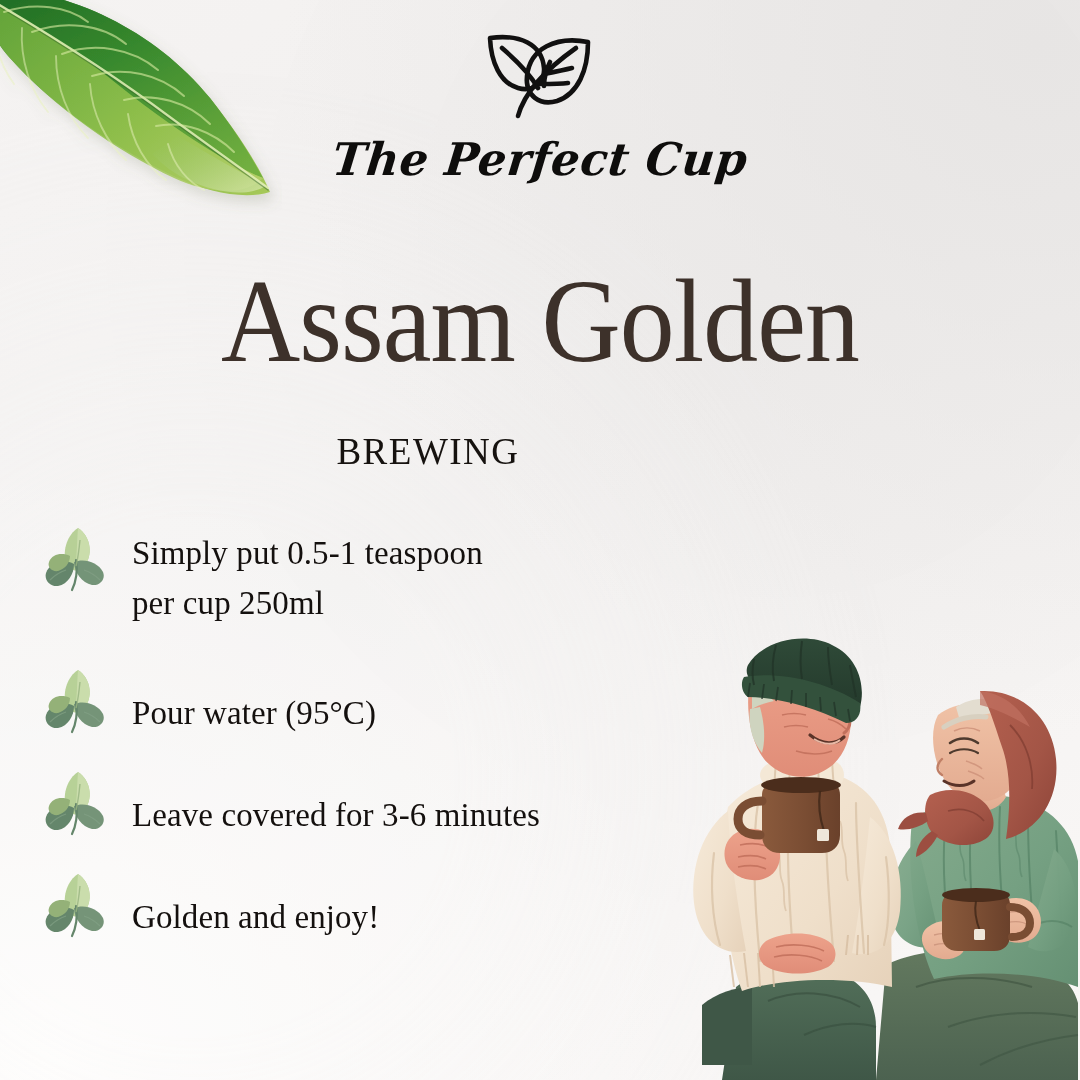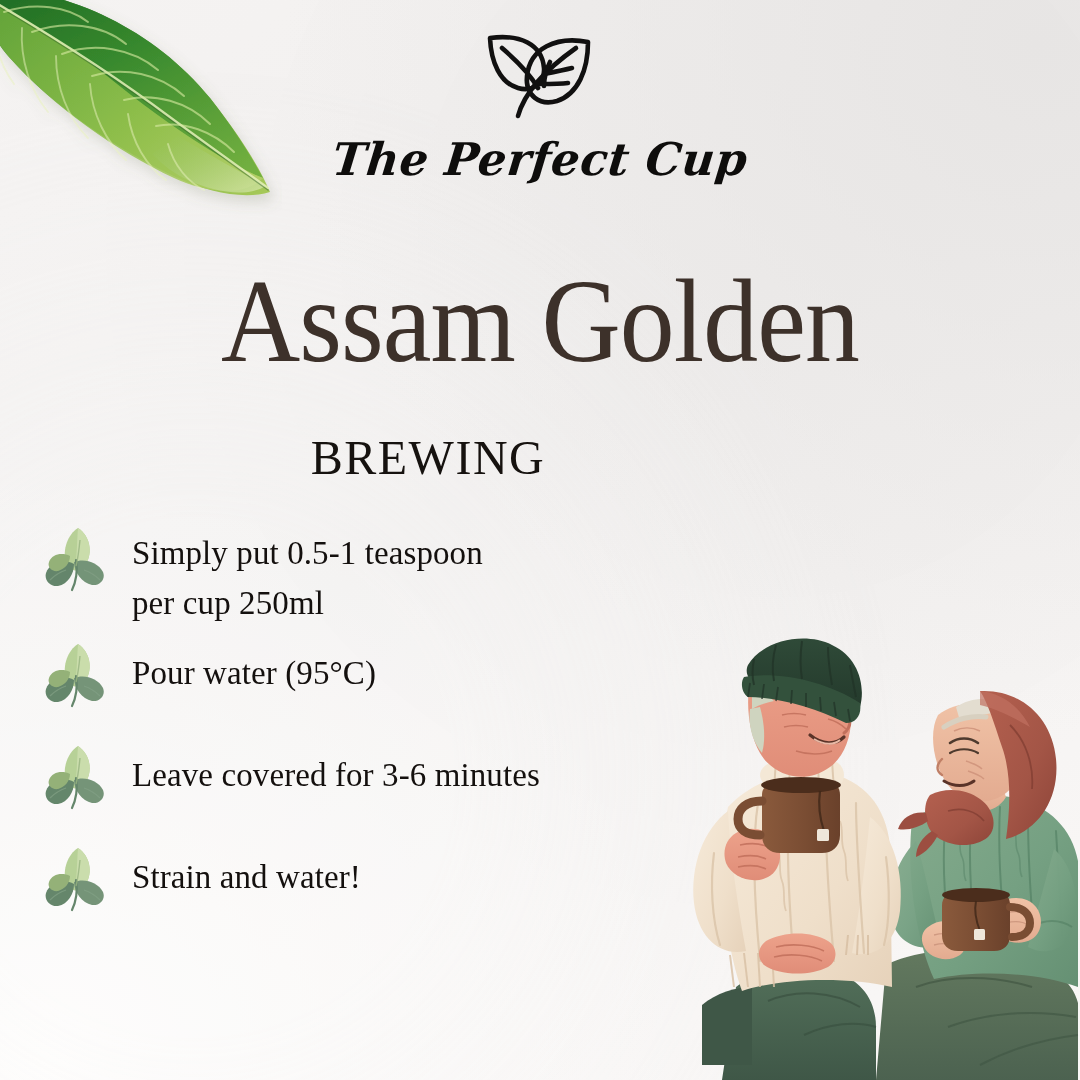--- a/index.html
+++ b/index.html
@@ -84,21 +84,21 @@
     transform: scaleX(.93);
   }
 
   .subhead {
     position: absolute;
     top: 430px;
     left: 0;
     width: 856px;
     text-align: center;
     font-family: "Liberation Serif", "DejaVu Serif", serif;
-    font-size: 48px;
+    font-size: 37px;
     letter-spacing: 1.5px;
     color: #16120f;
   }
 
   
   .steps {
     position: absolute;
     top: 522px;
     left: 44px;
     width: 640px;
@@ -117,22 +117,22 @@
   }
   .step-text {
     font-family: "Liberation Serif", "DejaVu Serif", serif;
     font-size: 33px;
     line-height: 1.52;
     color: #14100e;
     letter-spacing: .1px;
     padding-top: 6px;
     white-space: pre-line;
   }
-  .step.tall  { margin-bottom: 14px; }
-  .step.mid   { align-items: flex-start; margin-bottom: 32px; }
+  .step.tall  { margin-bottom: 40px; }
+  .step.mid   { align-items: flex-end; margin-bottom: 32px; }
   .step.mid .step-sprig { margin-top: 0; }
 
   
   .couple {
     position: absolute;
     right: 0;
     bottom: 0;
     width: 400px;
     height: 445px;
   }
@@ -291,21 +291,21 @@
           <path d="M34,2 C46,10 49,26 42,38 C39,43 35,45 31,44 C33,30 33,14 34,2 Z" fill="#c8dca8"></path>
           <path d="M30,36 C40,32 54,36 59,46 C62,53 56,60 48,59 C38,57 30,46 30,36 Z" fill="#6e8f72"></path>
           <path d="M30,38 C20,32 6,36 2,47 C0,54 6,61 14,60 C24,58 30,48 30,38 Z" fill="#5d8064"></path>
           <path d="M26,30 C18,26 8,28 5,36 C3,41 8,46 14,45 C21,43 26,37 26,30 Z" fill="#8fae72"></path>
           <path d="M32,34 C34,44 32,56 28,64" stroke="#5d8064" stroke-width="2.2" fill="none" stroke-linecap="round"></path>
           <path d="M36,14 C35,24 34,32 32,40" stroke="#93b07a" stroke-width="1.4" fill="none" opacity=".8"></path>
           <path d="M40,44 C46,46 52,50 56,54" stroke="#7d9c80" stroke-width="1.3" fill="none" opacity=".7"></path>
           <path d="M22,44 C16,46 10,50 6,54" stroke="#7d9c80" stroke-width="1.3" fill="none" opacity=".7"></path>
         </g>
       </svg>
-      <div class="step-text">Strain and water!</div>
+      <div class="step-text">Golden and enjoy!</div>
     </div>
 
   </div>
 
   <svg class="couple" viewBox="0 0 400 445">
     <defs>
       <linearGradient id="creamSw" x1="0" y1="0" x2="1" y2="1">
         <stop offset="0%" stop-color="#f6ead9"></stop>
         <stop offset="60%" stop-color="#efdfca"></stop>
         <stop offset="100%" stop-color="#e6d2ba"></stop>

